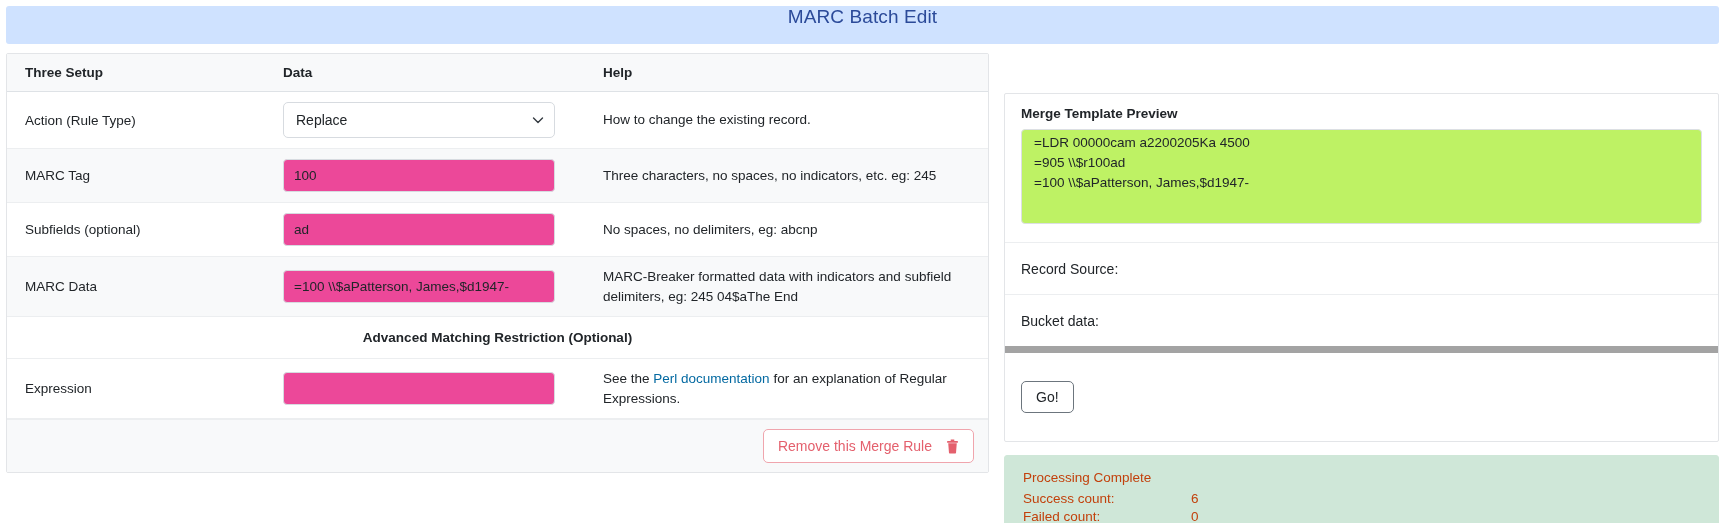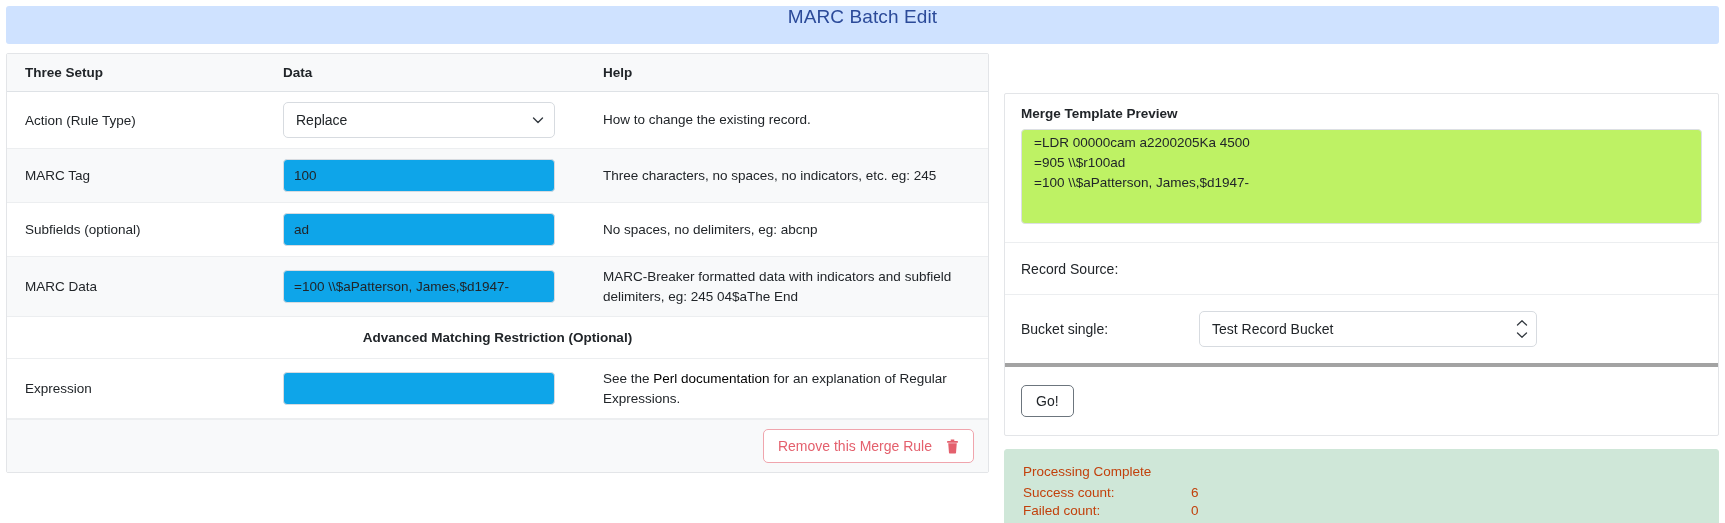--- a/index.html
+++ b/index.html
@@ -64,31 +64,31 @@
   .rule-table td {
     font-size: 13.5px;
     color: #212529;
     padding: 10px 14px 10px 18px;
     vertical-align: middle;
     border-bottom: 1px solid #eceef0;
   }
   .rule-table tr.zebra td { background: #f8f9fa; }
   .rule-table tr.plain td { background: #ffffff; }
   .help-text { color: #212529; line-height: 1.45; font-size: 13.5px; }
-  .link { color: #000000; text-decoration: none; }
+  .link { color: #0369a1; text-decoration: none; }
 
   
   .txt {
     width: 272px;
     height: 33px;
     padding: 4px 10px;
     font-family: "Liberation Sans", sans-serif;
     font-size: 13.5px;
     color: #212529;
-    background: #0ea5e9;
+    background: #ec4899;
     border: 1px solid #d7dbe0;
     border-radius: 4px;
     outline: none;
   }
   .txt::placeholder { color: #9aa1a9; }
 
   .select-wrap { position: relative; width: 272px; }
   .select-wrap select {
     -webkit-appearance: none; appearance: none;
     width: 100%;
@@ -171,23 +171,24 @@
     font-size: 13.5px;
     line-height: 1.48;
     color: #212529;
     outline: none;
     overflow: hidden;
   }
 
   .field-row {
     display: flex;
     align-items: center;
-    padding: 16px 16px;
+    padding: 7px 16px;
     border-top: 1px solid #eceef0;
     min-height: 52px;
+    gap: 14px;
   }
   .field-row.shade { background: #ffffff; }
   .field-label {
     font-size: 14px;
     color: #212529;
     width: 178px;
     flex: 0 0 178px;
   }
   .wide-select { width: 338px; }
   .spin-wrap { position: relative; width: 338px; }
@@ -205,22 +206,22 @@
   }
   .spinner {
     position: absolute; right: 9px; top: 50%;
     transform: translateY(-50%);
     display: flex; flex-direction: column;
     gap: 5px;
     pointer-events: none;
   }
 
   .go-row {
-    padding: 18px 16px;
-    border-top: 4px solid #a3a3a3;
+    padding: 28px 16px;
+    border-top: 7px solid #a3a3a3;
   }
   .btn-go {
     background: #ffffff;
     color: #212529;
     border: 1px solid #6c757d;
     border-radius: 5px;
     font-family: "Liberation Sans", sans-serif;
     font-size: 14px;
     padding: 7px 14px;
     cursor: pointer;
@@ -348,32 +349,21 @@
           <textarea class="preview-area" readonly="" style="">=LDR 00000cam a2200205Ka 4500
 =905 \\$r100ad
 =100 \\$aPatterson, James,$d1947-</textarea>
         </div>
 
         <div class="field-row shade">
           <div class="field-label">Record Source:</div>
         </div>
 
         <div class="field-row shade">
-          <div class="field-label">Bucket single:</div>
-          <div class="spin-wrap">
-            <input type="text" value="Test Record Bucket" style="">
-            <span class="spinner">
-              <svg viewBox="0 0 12 7" width="12" height="7" aria-hidden="true">
-                <path d="M1.5 5.5 L6 1.3 L10.5 5.5" fill="none" stroke="#343a40" stroke-width="1.3" stroke-linecap="round" stroke-linejoin="round"></path>
-              </svg>
-              <svg viewBox="0 0 12 7" width="12" height="7" aria-hidden="true">
-                <path d="M1.5 1.5 L6 5.7 L10.5 1.5" fill="none" stroke="#343a40" stroke-width="1.3" stroke-linecap="round" stroke-linejoin="round"></path>
-              </svg>
-            </span>
-          </div>
+          <div class="field-label">Bucket data:</div>
         </div>
 
         <div class="go-row">
           <button class="btn-go">Go!</button>
         </div>
       </div>
 
       <div class="alert-success">
         <div class="alert-title">Processing Complete</div>
         <div class="alert-line">

